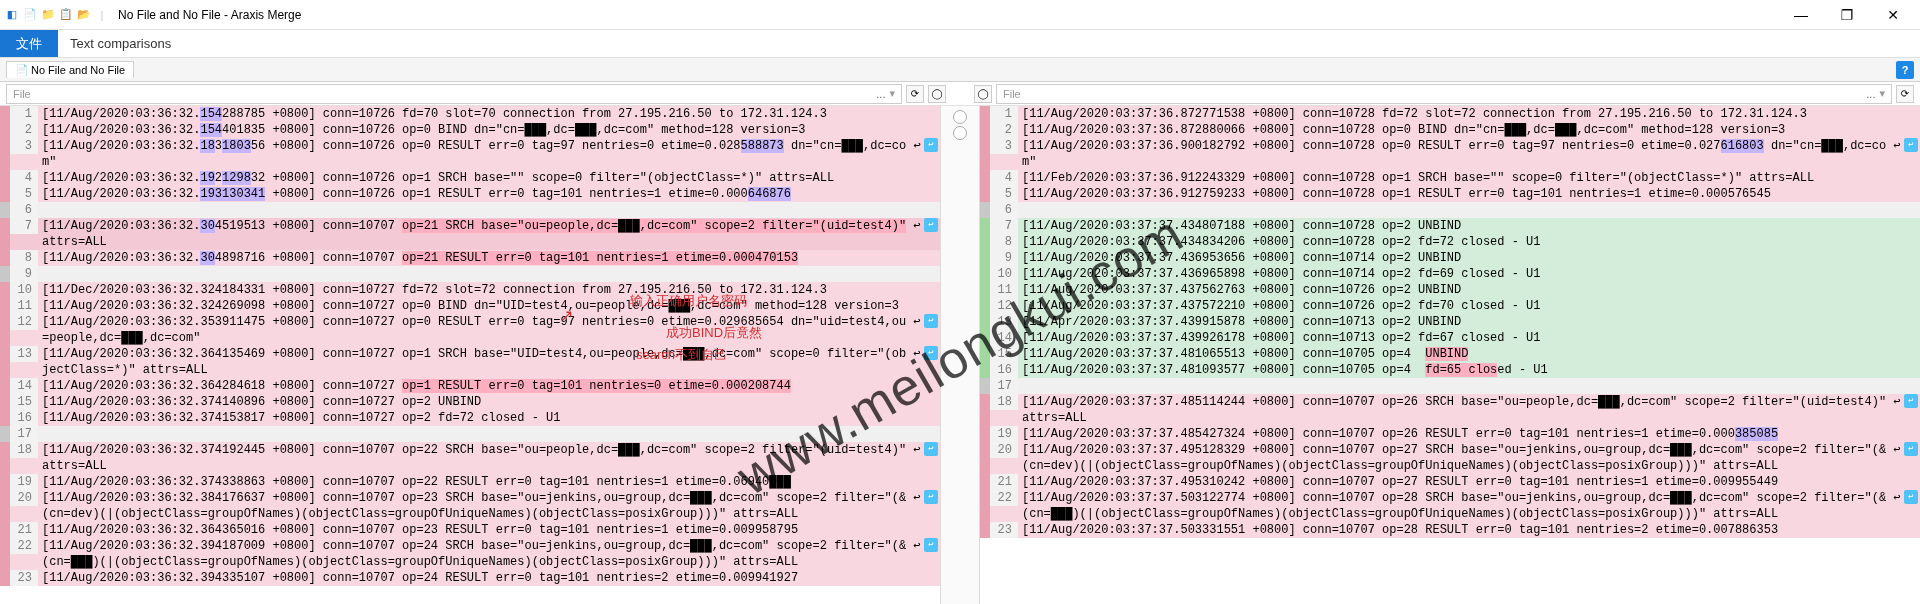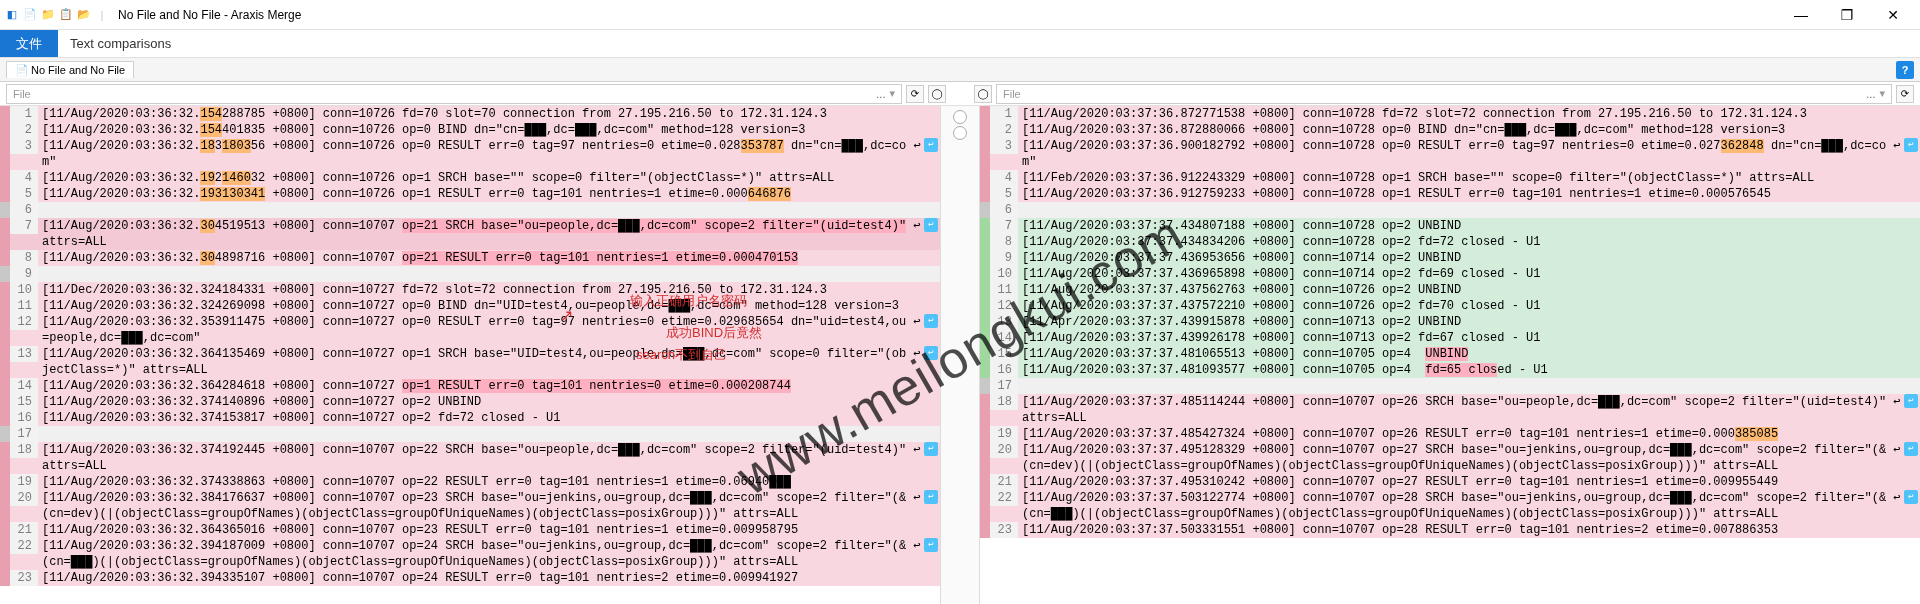--- a/index.html
+++ b/index.html
@@ -28,21 +28,21 @@
 .stripe { width:10px; }
 .codearea { flex:1; overflow:hidden; position:relative; min-width:0; }
 .ln { display:flex; align-items:flex-start; font-family:Consolas,"Courier New",monospace; font-size:12px; line-height:16px; min-height:16px; white-space:pre; }
 .num { width:28px; text-align:right; padding-right:6px; color:#808080; background:#f2f2f2; flex-shrink:0; user-select:none; }
 .txt { padding-left:4px; flex:1; overflow:hidden; text-overflow:clip; }
 .wrap { white-space:pre-wrap; }
 .row-pink { background:#f8d7e0; }
 .row-pink2 { background:#f2c9d4; }
 .row-green { background:#d4edda; }
 .row-gray { background:#f0f0f0; }
-.hl-yellow { background:#fdba74;text-align:right; }
+.hl-yellow { background:#c4b5fd;text-align:right; }
 .hl-pink { background:#ffb0c0; }
 .vstripe-pink { background:#e8a0b0; }
 .vstripe-green { background:#a0d8a0; }
 .vstripe-gray { background:#c8c8c8; }
 .wrapicn { width:14px; height:14px; background:#4fc3f7; border-radius:2px; display:inline-flex; align-items:center; justify-content:center; color:#fff; font-size:9px; flex-shrink:0; margin-left:auto; margin-right:2px; }
 .annot { position:absolute; pointer-events:none; color:#d32f2f; font-size:13px; font-weight:500; }
 .arrow { position:absolute; color:#d32f2f; font-size:16px; }
 .watermark { position:absolute; top:50%; left:50%; transform:translate(-50%,-50%) rotate(-30deg); font-size:52px; color:rgba(0,0,0,0.7); font-weight:400; pointer-events:none; font-family:Arial,sans-serif; z-index:100; letter-spacing:1px; }
 </style>
 </head>
@@ -119,23 +119,23 @@
         <div class="vstripe-pink" style="height: 32px;"></div>
         <div class="vstripe-pink" style="height: 16px;"></div>
         <div class="vstripe-pink" style="height: 32px;"></div>
         <div class="vstripe-pink" style="height: 16px;"></div>
         <div class="vstripe-pink" style="height: 32px;"></div>
         <div class="vstripe-pink" style="height: 16px;"></div>
       </div>
     <div class="codearea" id="leftcode">
         <div class="ln row-pink"><span class="num">1</span><span class="txt">[11/Aug/2020:03:36:32.<span class="hl-yellow">154</span>288785 +0800] conn=10726 fd=70 slot=70 connection from 27.195.216.50 to 172.31.124.3</span></div>
         <div class="ln row-pink"><span class="num">2</span><span class="txt">[11/Aug/2020:03:36:32.<span class="hl-yellow">154</span>401835 +0800] conn=10726 op=0 BIND dn="cn=███,dc=███,dc=com" method=128 version=3</span></div>
-        <div class="ln row-pink"><span class="num">3</span><span class="txt wrap">[11/Aug/2020:03:36:32.<span class="hl-yellow">18</span>3<span class="hl-yellow">1803</span>56 +0800] conn=10726 op=0 RESULT err=0 tag=97 nentries=0 etime=0.028<span class="hl-yellow">353787</span> dn="cn=███,dc=co ↩
+        <div class="ln row-pink"><span class="num">3</span><span class="txt wrap">[11/Aug/2020:03:36:32.<span class="hl-yellow">18</span>3<span class="hl-yellow">1803</span>56 +0800] conn=10726 op=0 RESULT err=0 tag=97 nentries=0 etime=0.028<span class="hl-yellow">588873</span> dn="cn=███,dc=co ↩
 m"</span><span class="wrapicn">↩</span></div>
-        <div class="ln row-pink"><span class="num">4</span><span class="txt">[11/Aug/2020:03:36:32.<span class="hl-yellow">19</span>2<span class="hl-yellow">1460</span>32 +0800] conn=10726 op=1 SRCH base="" scope=0 filter="(objectClass=*)" attrs=ALL</span></div>
+        <div class="ln row-pink"><span class="num">4</span><span class="txt">[11/Aug/2020:03:36:32.<span class="hl-yellow">19</span>2<span class="hl-yellow">1298</span>32 +0800] conn=10726 op=1 SRCH base="" scope=0 filter="(objectClass=*)" attrs=ALL</span></div>
         <div class="ln row-pink"><span class="num">5</span><span class="txt">[11/Aug/2020:03:36:32.<span class="hl-yellow">193130341</span> +0800] conn=10726 op=1 RESULT err=0 tag=101 nentries=1 etime=0.000<span class="hl-yellow">646876</span></span></div>
         <div class="ln row-gray"><span class="num">6</span><span class="txt"></span></div>
         <div class="ln row-pink2"><span class="num">7</span><span class="txt wrap">[11/Aug/2020:03:36:32.<span class="hl-yellow">30</span>4519513 +0800] conn=10707 <span class="hl-pink">op=21 SRCH base="ou=people,dc=███,dc=com" scope=2 filter="(uid=test4)"</span> ↩
 attrs=ALL</span><span class="wrapicn">↩</span></div>
         <div class="ln row-pink"><span class="num">8</span><span class="txt">[11/Aug/2020:03:36:32.<span class="hl-yellow">30</span>4898716 +0800] conn=10707 <span class="hl-pink">op=21 RESULT err=0 tag=101 nentries=1 etime=0.000470153</span></span></div>
         <div class="ln row-gray"><span class="num">9</span><span class="txt"></span></div>
         <div class="ln row-pink"><span class="num">10</span><span class="txt">[11/Dec/2020:03:36:32.324184331 +0800] conn=10727 fd=72 slot=72 connection from 27.195.216.50 to 172.31.124.3</span></div>
         <div class="ln row-pink"><span class="num">11</span><span class="txt">[11/Aug/2020:03:36:32.324269098 +0800] conn=10727 op=0 BIND dn="UID=test4,ou=people,dc=███,dc=com" method=128 version=3</span></div>
         <div class="ln row-pink"><span class="num">12</span><span class="txt wrap">[11/Aug/2020:03:36:32.353911475 +0800] conn=10727 op=0 RESULT err=0 tag=97 nentries=0 etime=0.029685654 dn="uid=test4,ou ↩
 =people,dc=███,dc=com"</span><span class="wrapicn">↩</span></div>
@@ -182,21 +182,21 @@
         <div class="vstripe-pink" style="height: 32px;"></div>
         <div class="vstripe-pink" style="height: 16px;"></div>
         <div class="vstripe-pink" style="height: 32px;"></div>
         <div class="vstripe-pink" style="height: 16px;"></div>
         <div class="vstripe-pink" style="height: 32px;"></div>
         <div class="vstripe-pink" style="height: 16px;"></div>
       </div>
     <div class="codearea" id="rightcode">
         <div class="ln row-pink"><span class="num">1</span><span class="txt">[11/Aug/2020:03:37:36.872771538 +0800] conn=10728 fd=72 slot=72 connection from 27.195.216.50 to 172.31.124.3</span></div>
         <div class="ln row-pink"><span class="num">2</span><span class="txt">[11/Aug/2020:03:37:36.872880066 +0800] conn=10728 op=0 BIND dn="cn=███,dc=███,dc=com" method=128 version=3</span></div>
-        <div class="ln row-pink"><span class="num">3</span><span class="txt wrap">[11/Aug/2020:03:37:36.900182792 +0800] conn=10728 op=0 RESULT err=0 tag=97 nentries=0 etime=0.027<span class="hl-yellow">362848</span> dn="cn=███,dc=co ↩
+        <div class="ln row-pink"><span class="num">3</span><span class="txt wrap">[11/Aug/2020:03:37:36.900182792 +0800] conn=10728 op=0 RESULT err=0 tag=97 nentries=0 etime=0.027<span class="hl-yellow">616803</span> dn="cn=███,dc=co ↩
 m"</span><span class="wrapicn">↩</span></div>
         <div class="ln row-pink"><span class="num">4</span><span class="txt">[11/Feb/2020:03:37:36.912243329 +0800] conn=10728 op=1 SRCH base="" scope=0 filter="(objectClass=*)" attrs=ALL</span></div>
         <div class="ln row-pink"><span class="num">5</span><span class="txt">[11/Aug/2020:03:37:36.912759233 +0800] conn=10728 op=1 RESULT err=0 tag=101 nentries=1 etime=0.000576545</span></div>
         <div class="ln row-gray"><span class="num">6</span><span class="txt"></span></div>
         <div class="ln row-green"><span class="num">7</span><span class="txt">[11/Aug/2020:03:37:37.434807188 +0800] conn=10728 op=2 UNBIND</span></div>
         <div class="ln row-green"><span class="num">8</span><span class="txt">[11/Aug/2020:03:37:37.434834206 +0800] conn=10728 op=2 fd=72 closed - U1</span></div>
         <div class="ln row-green"><span class="num">9</span><span class="txt">[11/Aug/2020:03:37:37.436953656 +0800] conn=10714 op=2 UNBIND</span></div>
         <div class="ln row-green"><span class="num">10</span><span class="txt">[11/Aug/2020:03:37:37.436965898 +0800] conn=10714 op=2 fd=69 closed - U1</span></div>
         <div class="ln row-green"><span class="num">11</span><span class="txt">[11/Aug/2020:03:37:37.437562763 +0800] conn=10726 op=2 UNBIND</span></div>
         <div class="ln row-green"><span class="num">12</span><span class="txt">[11/Aug/2020:03:37:37.437572210 +0800] conn=10726 op=2 fd=70 closed - U1</span></div>

